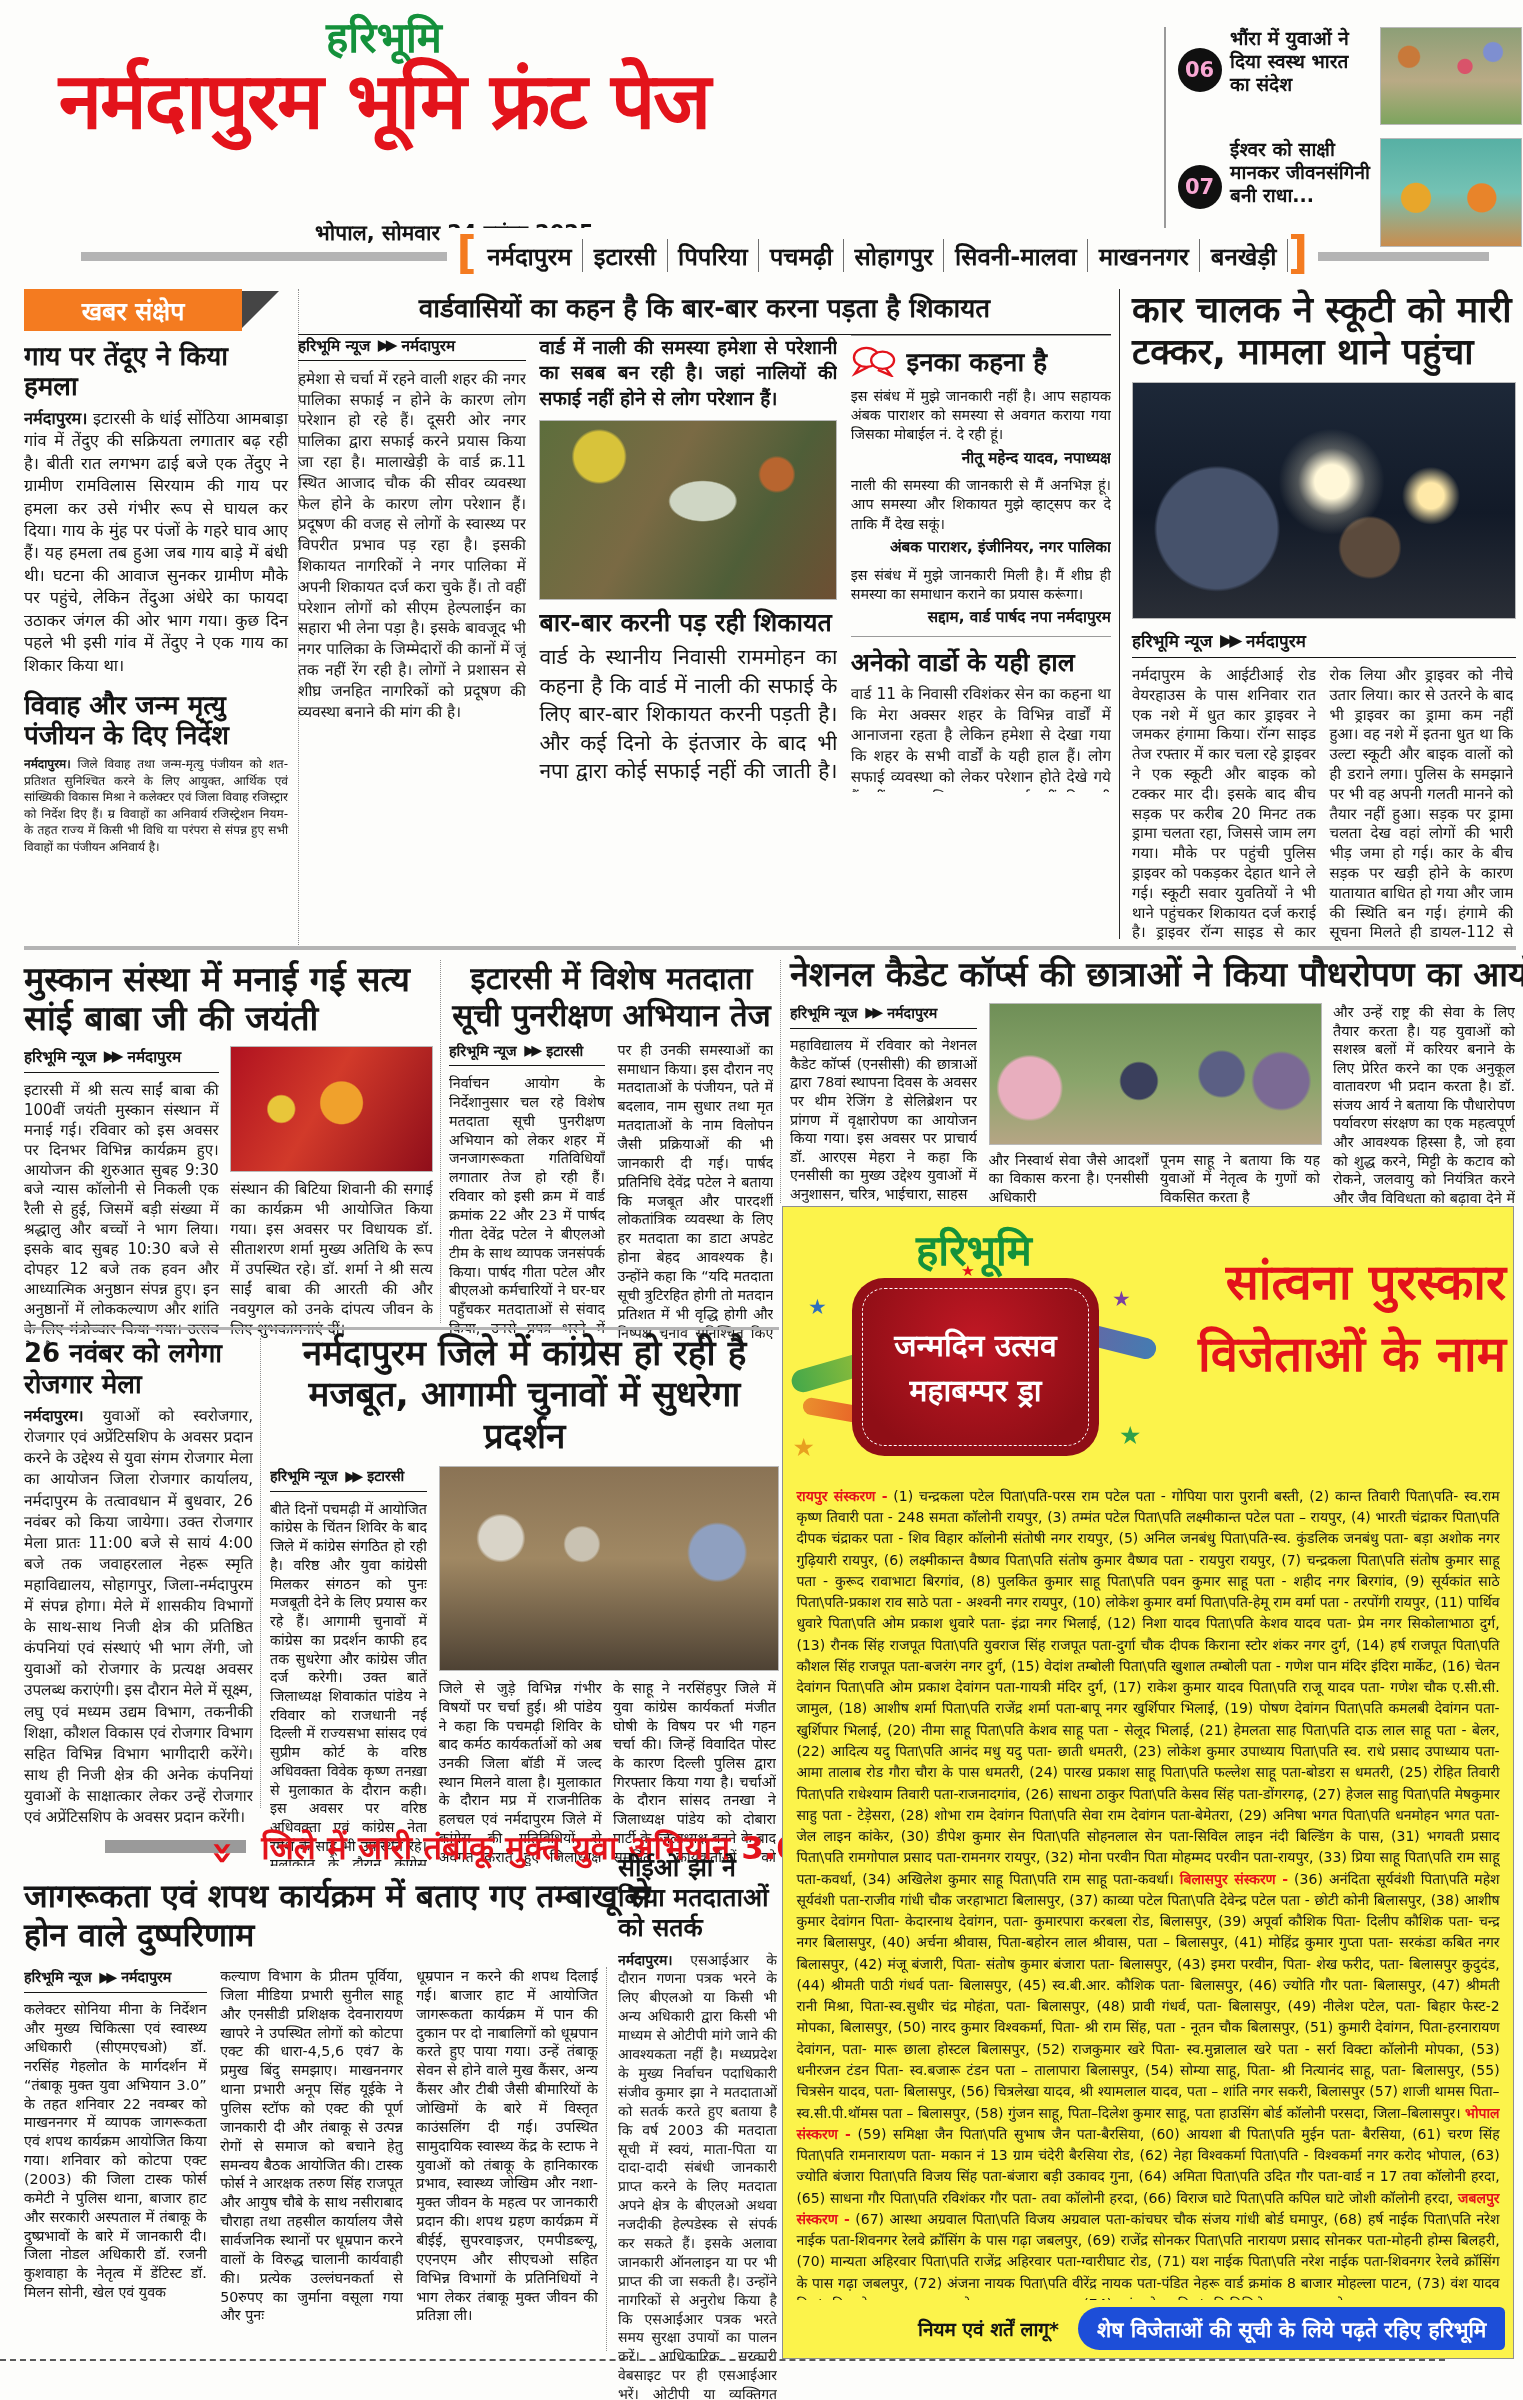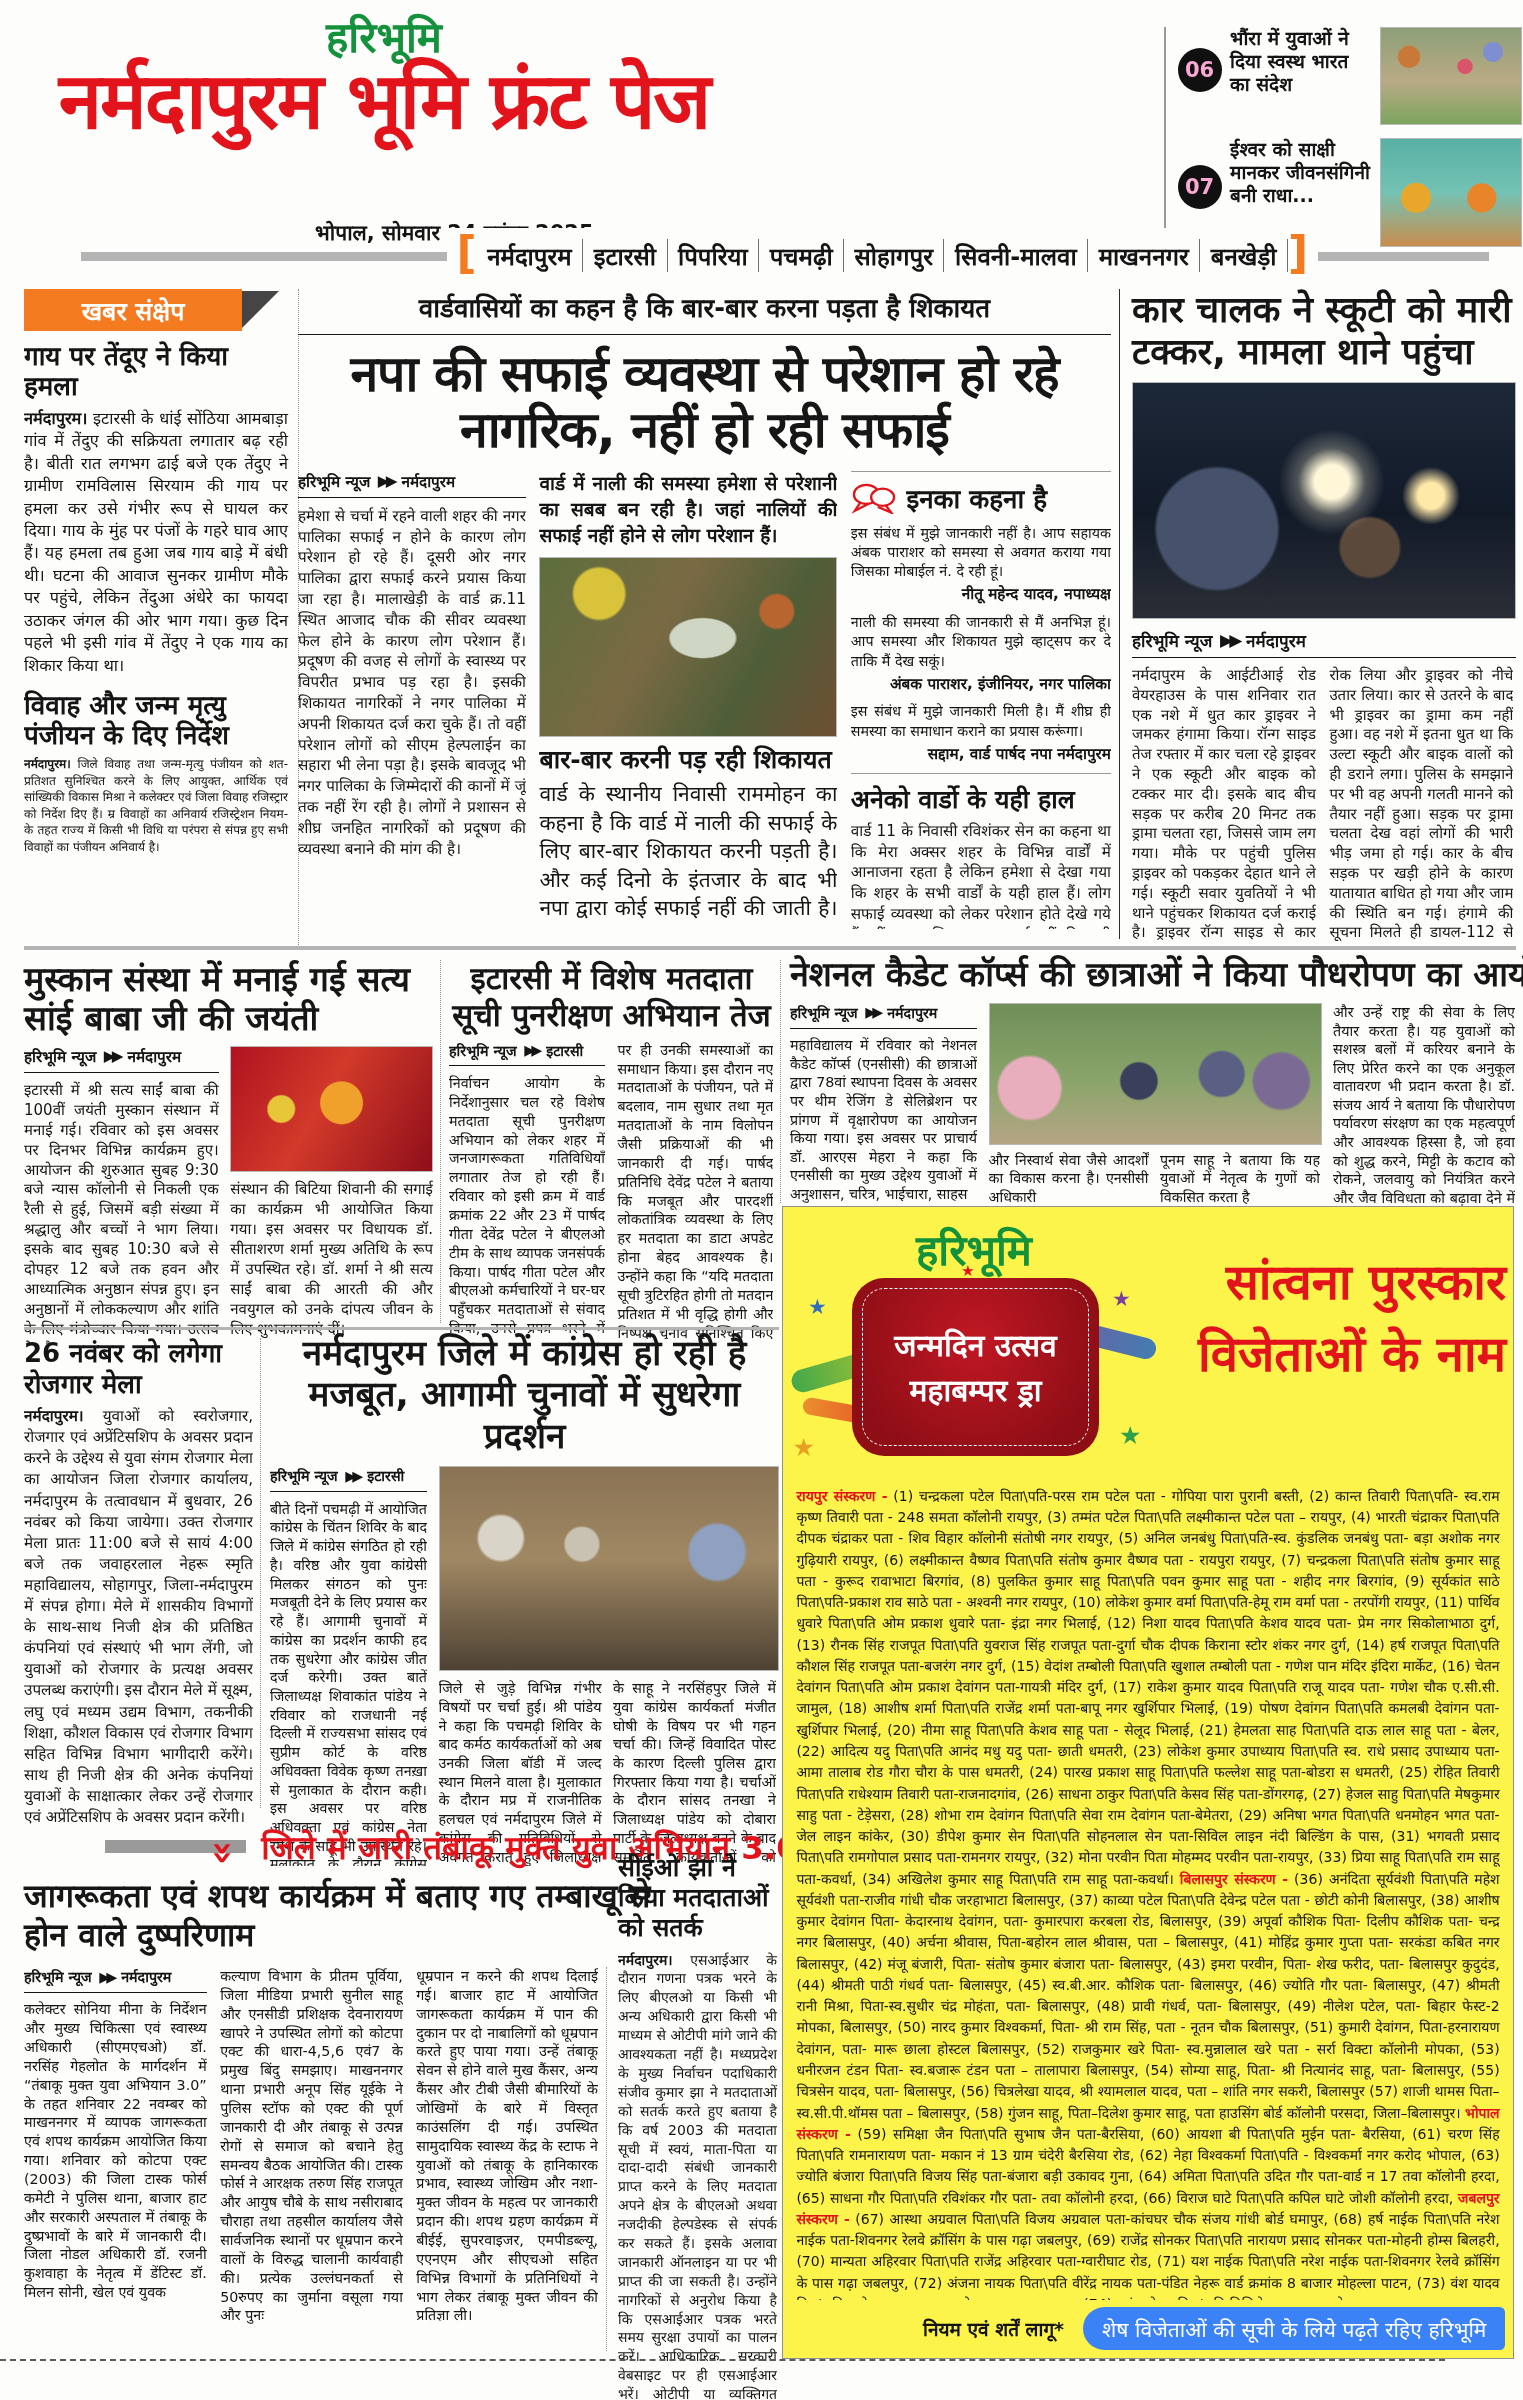--- a/index.html
+++ b/index.html
@@ -85,21 +85,20 @@
     </p>
     <h3 style="font-size:26px;line-height:1.15;margin:13.4px 0 5.7px;">विवाह और जन्म मृत्यु पंजीयन के दिए निर्देश</h3>
     <p class="jt" style="font-size:12px;line-height:1.38;">
       <b>नर्मदापुरम।</b>
       <span>जिले विवाह तथा जन्म-मृत्यु पंजीयन को शत-प्रतिशत सुनिश्चित करने के लिए आयुक्त, आर्थिक एवं सांख्यिकी विकास मिश्रा ने कलेक्टर एवं जिला विवाह रजिस्ट्रार को निर्देश दिए हैं। म्र विवाहों का अनिवार्य रजिस्ट्रेशन नियम- के तहत राज्य में किसी भी विधि या परंपरा से संपन्न हुए सभी विवाहों का पंजीयन अनिवार्य है।</span>
     </p>
   </div>
 
   <div class="abs" style="left:298px;top:289px;width:813px;">
     <div style="font-size:26px;font-weight:bold;text-align:center;border-bottom:1.9px solid #1a1a1a;padding-bottom:8.6px;">वार्डवासियों का कहन है कि बार-बार करना पड़ता है शिकायत</div>
-    <h1 class="headline" style="font-size:50px;line-height:1.12;text-align:center;letter-spacing:-1px;margin:11.5px 0 13.4px;">नपा की सफाई व्यवस्था से परेशान हो रहे नागरिक, नहीं हो रही सफाई</h1>
     <div style="display:flex;">
 
       <div class="clip" style="width:228px;margin-right:13.4px;height:449px;">
         <div class="byline" style="font-size:15.3px;">
           <span>हरिभूमि न्यूज</span>
           <span class="arr">▶▶</span>
           <span>नर्मदापुरम</span>
         </div>
         <p class="jt" style="font-size:15.3px;line-height:1.36;">हमेशा से चर्चा में रहने वाली शहर की नगर पालिका सफाई न होने के कारण लोग परेशान हो रहे हैं। दूसरी ओर नगर पालिका द्वारा सफाई करने प्रयास किया जा रहा है। मालाखेड़ी के वार्ड क्र.11 स्थित आजाद चौक की सीवर व्यवस्था फेल होने के कारण लोग परेशान हैं। प्रदूषण की वजह से लोगों के स्वास्थ्य पर विपरीत प्रभाव पड़ रहा है। इसकी शिकायत नागरिकों ने नगर पालिका में अपनी शिकायत दर्ज करा चुके हैं। तो वहीं परेशान लोगों को सीएम हेल्पलाईन का सहारा भी लेना पड़ा है। इसके बावजूद भी नगर पालिका के जिम्मेदारों की कानों में जूं तक नहीं रेंग रही है। लोगों ने प्रशासन से शीघ्र जनहित नागरिकों को प्रदूषण की व्यवस्था बनाने की मांग की है।</p>
       </div>
@@ -317,20 +316,20 @@
       <div style="position:absolute;left:398px;top:38px;width:325px;text-align:right;">
         <div class="red" style="font-size:49px;font-weight:800;line-height:1.55;">सांत्वना पुरस्कार</div>
         <div class="red" style="font-size:49px;font-weight:800;line-height:1.4;">विजेताओं के नाम</div>
       </div>
     </div>
     <p class="jt clip" style="margin:3.8px 13.4px 0;font-size:14px;line-height:1.52;height:814px;">
       <span class="wl-label">रायपुर संस्करण -</span><span> (1) चन्द्रकला पटेल पिता\पति-परस राम पटेल पता - गोपिया पारा पुरानी बस्ती, (2) कान्त तिवारी पिता\पति- स्व.राम कृष्ण तिवारी पता - 248 समता कॉलोनी रायपुर, (3) तम्मंत पटेल पिता\पति लक्ष्मीकान्त पटेल पता – रायपुर, (4) भारती चंद्राकर पिता\पति दीपक चंद्राकर पता - शिव विहार कॉलोनी संतोषी नगर रायपुर, (5) अनिल जनबंधु पिता\पति-स्व. कुंडलिक जनबंधु पता- बड़ा अशोक नगर गुढ़ियारी रायपुर, (6) लक्ष्मीकान्त वैष्णव पिता\पति संतोष कुमार वैष्णव पता - रायपुरा रायपुर, (7) चन्द्रकला पिता\पति संतोष कुमार साहू पता - कुरूद रावाभाटा बिरगांव, (8) पुलकित कुमार साहू पिता\पति पवन कुमार साहू पता - शहीद नगर बिरगांव, (9) सूर्यकांत साठे पिता\पति-प्रकाश राव साठे पता - अश्वनी नगर रायपुर, (10) लोकेश कुमार वर्मा पिता\पति-हेमू राम वर्मा पता - तरपोंगी रायपुर, (11) पार्थिव धुवारे पिता\पति ओम प्रकाश धुवारे पता- इंद्रा नगर भिलाई, (12) निशा यादव पिता\पति केशव यादव पता- प्रेम नगर सिकोलाभाठा दुर्ग, (13) रौनक सिंह राजपूत पिता\पति युवराज सिंह राजपूत पता-दुर्गा चौक दीपक किराना स्टोर शंकर नगर दुर्ग, (14) हर्ष राजपूत पिता\पति कौशल सिंह राजपूत पता-बजरंग नगर दुर्ग, (15) वेदांश तम्बोली पिता\पति खुशाल तम्बोली पता - गणेश पान मंदिर इंदिरा मार्केट, (16) चेतन देवांगन पिता\पति ओम प्रकाश देवांगन पता-गायत्री मंदिर दुर्ग, (17) राकेश कुमार यादव पिता\पति राजू यादव पता- गणेश चौक ए.सी.सी. जामुल, (18) आशीष शर्मा पिता\पति राजेंद्र शर्मा पता-बापू नगर खुर्शिपार भिलाई, (19) पोषण देवांगन पिता\पति कमलबी देवांगन पता- खुर्शिपार भिलाई, (20) नीमा साहू पिता\पति केशव साहू पता - सेलूद भिलाई, (21) हेमलता साह पिता\पति दाऊ लाल साहू पता - बेलर, (22) आदित्य यदु पिता\पति आनंद मधु यदु पता- छाती धमतरी, (23) लोकेश कुमार उपाध्याय पिता\पति स्व. राधे प्रसाद उपाध्याय पता- आमा तालाब रोड गौरा चौरा के पास धमतरी, (24) पारख प्रकाश साहू पिता\पति फल्लेश साहू पता-बोडरा स धमतरी, (25) रोहित तिवारी पिता\पति राधेश्याम तिवारी पता-राजनादगांव, (26) साधना ठाकुर पिता\पति केसव सिंह पता-डोंगरगढ़, (27) हेजल साहु पिता\पति मेषकुमार साहु पता - टेड़ेसरा, (28) शोभा राम देवांगन पिता\पति सेवा राम देवांगन पता-बेमेतरा, (29) अनिषा भगत पिता\पति धनमोहन भगत पता-जेल लाइन कांकेर, (30) डीपेश कुमार सेन पिता\पति सोहनलाल सेन पता-सिविल लाइन नंदी बिल्डिंग के पास, (31) भगवती प्रसाद पिता\पति रामगोपाल प्रसाद पता-रामनगर रायपुर, (32) मोना परवीन पिता मोहम्मद परवीन पता-रायपुर, (33) प्रिया साहू पिता\पति राम साहू पता-कवर्धा, (34) अखिलेश कुमार साहू पिता\पति राम साहू पता-कवर्धा। </span><span class="wl-label">बिलासपुर संस्करण -</span><span> (36) अनंदिता सूर्यवंशी पिता\पति महेश सूर्यवंशी पता-राजीव गांधी चौक जरहाभाटा बिलासपुर, (37) काव्या पटेल पिता\पति देवेन्द्र पटेल पता - छोटी कोनी बिलासपुर, (38) आशीष कुमार देवांगन पिता- केदारनाथ देवांगन, पता- कुमारपारा करबला रोड, बिलासपुर, (39) अपूर्वा कौशिक पिता- दिलीप कौशिक पता- चन्द्र नगर बिलासपुर, (40) अर्चना श्रीवास, पिता-बहोरन लाल श्रीवास, पता – बिलासपुर, (41) मोहिंद्र कुमार गुप्ता पता- सरकंडा कबित नगर बिलासपुर, (42) मंजू बंजारी, पिता- संतोष कुमार बंजारा पता- बिलासपुर, (43) इमरा परवीन, पिता- शेख फरीद, पता- बिलासपुर कुदुदंड, (44) श्रीमती पाठी गंधर्व पता- बिलासपुर, (45) स्व.बी.आर. कौशिक पता- बिलासपुर, (46) ज्योति गौर पता- बिलासपुर, (47) श्रीमती रानी मिश्रा, पिता-स्व.सुधीर चंद्र मोहंता, पता- बिलासपुर, (48) प्रावी गंधर्व, पता- बिलासपुर, (49) नीलेश पटेल, पता- बिहार फेस्ट-2 मोपका, बिलासपुर, (50) नारद कुमार विश्वकर्मा, पिता- श्री राम सिंह, पता - नूतन चौक बिलासपुर, (51) कुमारी देवांगन, पिता-हरनारायण देवांगन, पता- मारू छाला होस्टल बिलासपुर, (52) राजकुमार खरे पिता- स्व.मुन्नालाल खरे पता - सर्रा विक्टा कॉलोनी मोपका, (53) धनीरजन टंडन पिता- स्व.बजारू टंडन पता – तालापारा बिलासपुर, (54) सोम्या साहू, पिता- श्री नित्यानंद साहू, पता- बिलासपुर, (55) चित्रसेन यादव, पता- बिलासपुर, (56) चित्रलेखा यादव, श्री श्यामलाल यादव, पता – शांति नगर सकरी, बिलासपुर (57) शाजी थामस पिता–स्व.सी.पी.थॉमस पता – बिलासपुर, (58) गुंजन साहू, पिता–दिलेश कुमार साहू, पता हाउसिंग बोर्ड कॉलोनी परसदा, जिला–बिलासपुर। </span><span class="wl-label">भोपाल संस्करण -</span><span> (59) समिक्षा जैन पिता\पति सुभाष जैन पता-बैरसिया, (60) आयशा बी पिता\पति मुईन पता- बैरसिया, (61) चरण सिंह पिता\पति रामनारायण पता- मकान नं 13 ग्राम चंदेरी बैरसिया रोड, (62) नेहा विश्वकर्मा पिता\पति - विश्वकर्मा नगर करोद भोपाल, (63) ज्योति बंजारा पिता\पति विजय सिंह पता-बंजारा बड़ी उकावद गुना, (64) अमिता पिता\पति उदित गौर पता-वार्ड न 17 तवा कॉलोनी हरदा, (65) साधना गौर पिता\पति रविशंकर गौर पता- तवा कॉलोनी हरदा, (66) विराज घाटे पिता\पति कपिल घाटे जोशी कॉलोनी हरदा, </span><span class="wl-label">जबलपुर संस्करण -</span><span> (67) आस्था अग्रवाल पिता\पति विजय अग्रवाल पता-कांचघर चौक संजय गांधी बोर्ड घमापुर, (68) हर्ष नाईक पिता\पति नरेश नाईक पता-शिवनगर रेलवे क्रॉसिंग के पास गढ़ा जबलपुर, (69) राजेंद्र सोनकर पिता\पति नारायण प्रसाद सोनकर पता-मोहनी होम्स बिलहरी, (70) मान्यता अहिरवार पिता\पति राजेंद्र अहिरवार पता-ग्वारीघाट रोड, (71) यश नाईक पिता\पति नरेश नाईक पता-शिवनगर रेलवे क्रॉसिंग के पास गढ़ा जबलपुर, (72) अंजना नायक पिता\पति वीरेंद्र नायक पता-पंडित नेहरू वार्ड क्रमांक 8 बाजार मोहल्ला पाटन, (73) वंश यादव पिता\पति राजेश यादव पता-गुरु मोहल्ला पाटन जबलपुर, (74) मयंक मेहरा पिता\पति मिथिलेश कुमार पता-मेहरा पाटन।</span>
     </p>
     <div style="position:absolute;left:13.4px;right:7.6px;bottom:7.6px;display:flex;align-items:center;justify-content:flex-end;gap:19px;">
       <div style="font-size:19px;font-weight:800;">नियम एवं शर्तें लागू*</div>
-      <div style="background:#3b82f6;color:#fff;font-size:21px;font-weight:400;padding:7.6px 19px;border-radius:23px 5.7px 5.7px 23px;">शेष विजेताओं की सूची के लिये पढ़ते रहिए हरिभूमि</div>
+      <div style="background:#1d4ed8;color:#fff;font-size:21px;font-weight:700;padding:7.6px 19px;border-radius:23px 5.7px 5.7px 23px;">शेष विजेताओं की सूची के लिये पढ़ते रहिए हरिभूमि</div>
     </div>
   </div>
 
   <div class="abs" style="left:0;top:2359px;width:1445px;border-top:2.9px dashed #5a5a5a;"></div>
 
 </div>
 
 
 </body></html>

